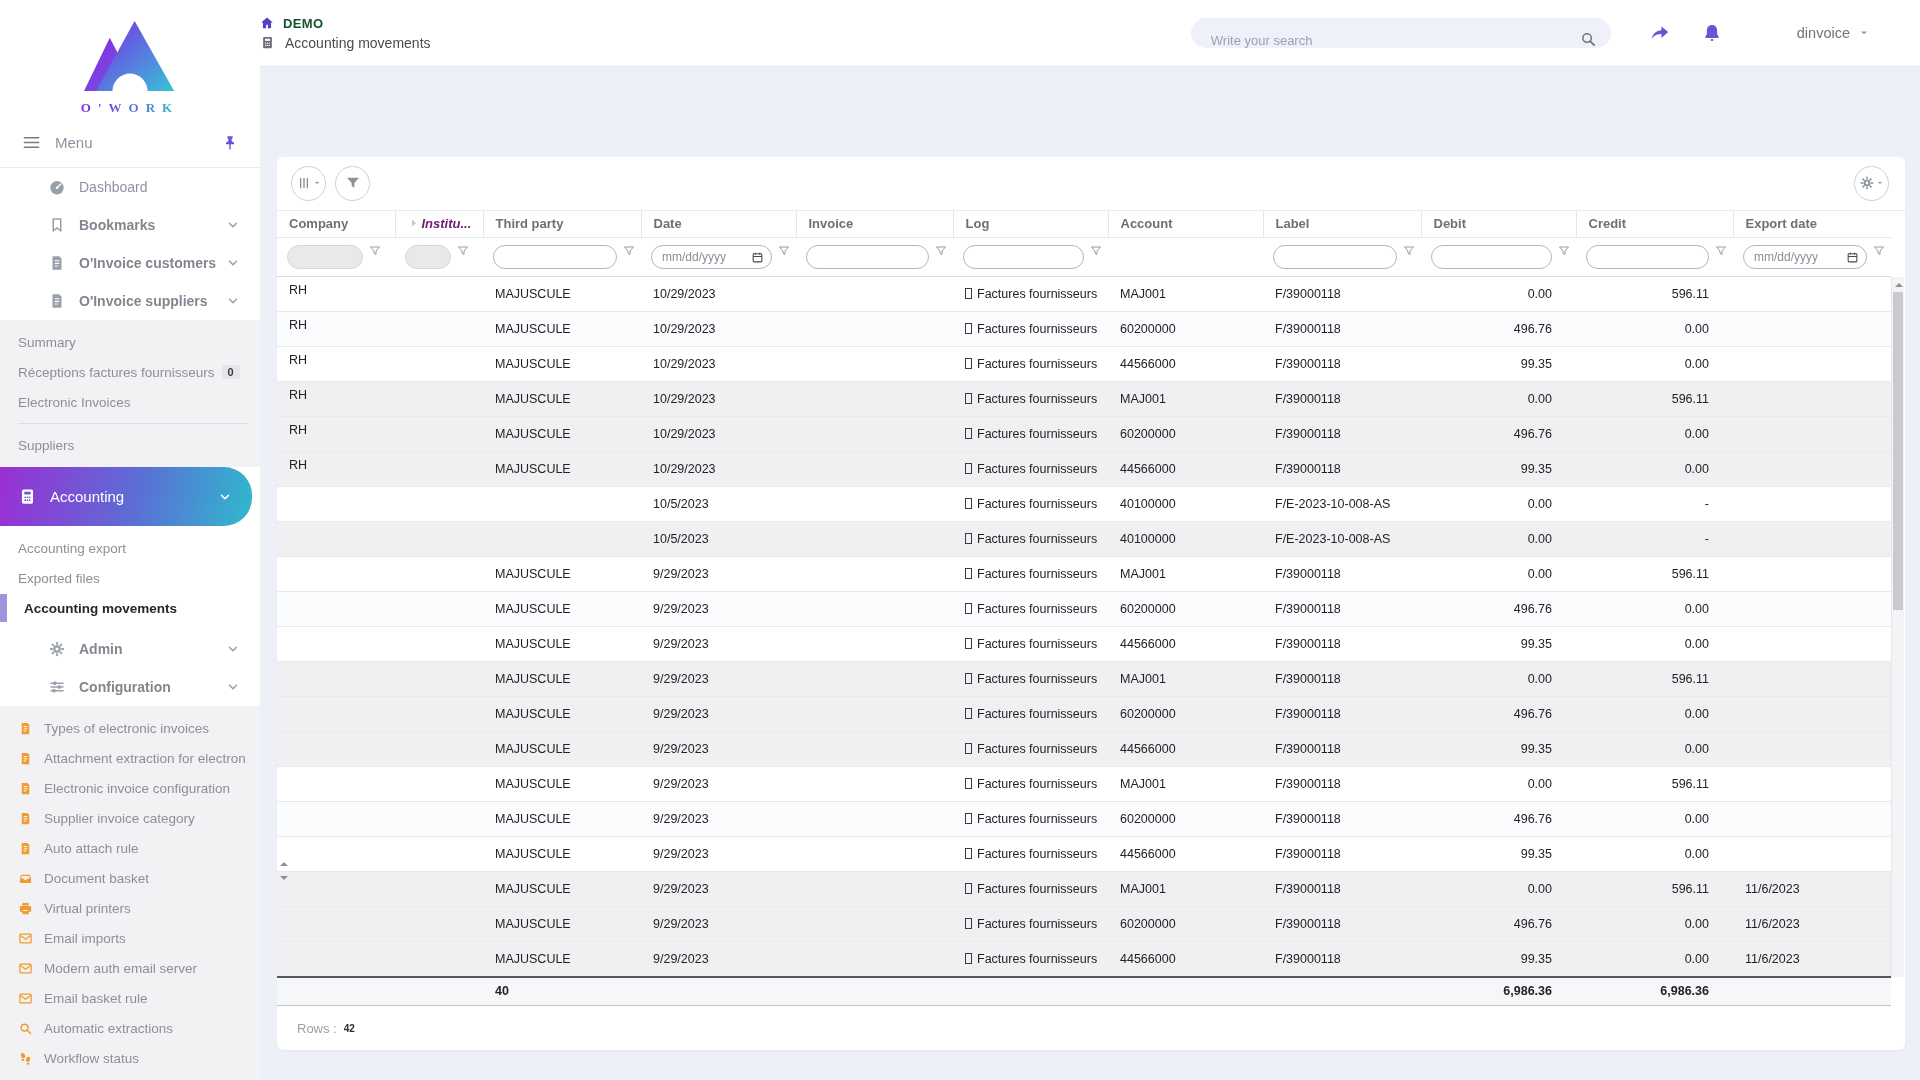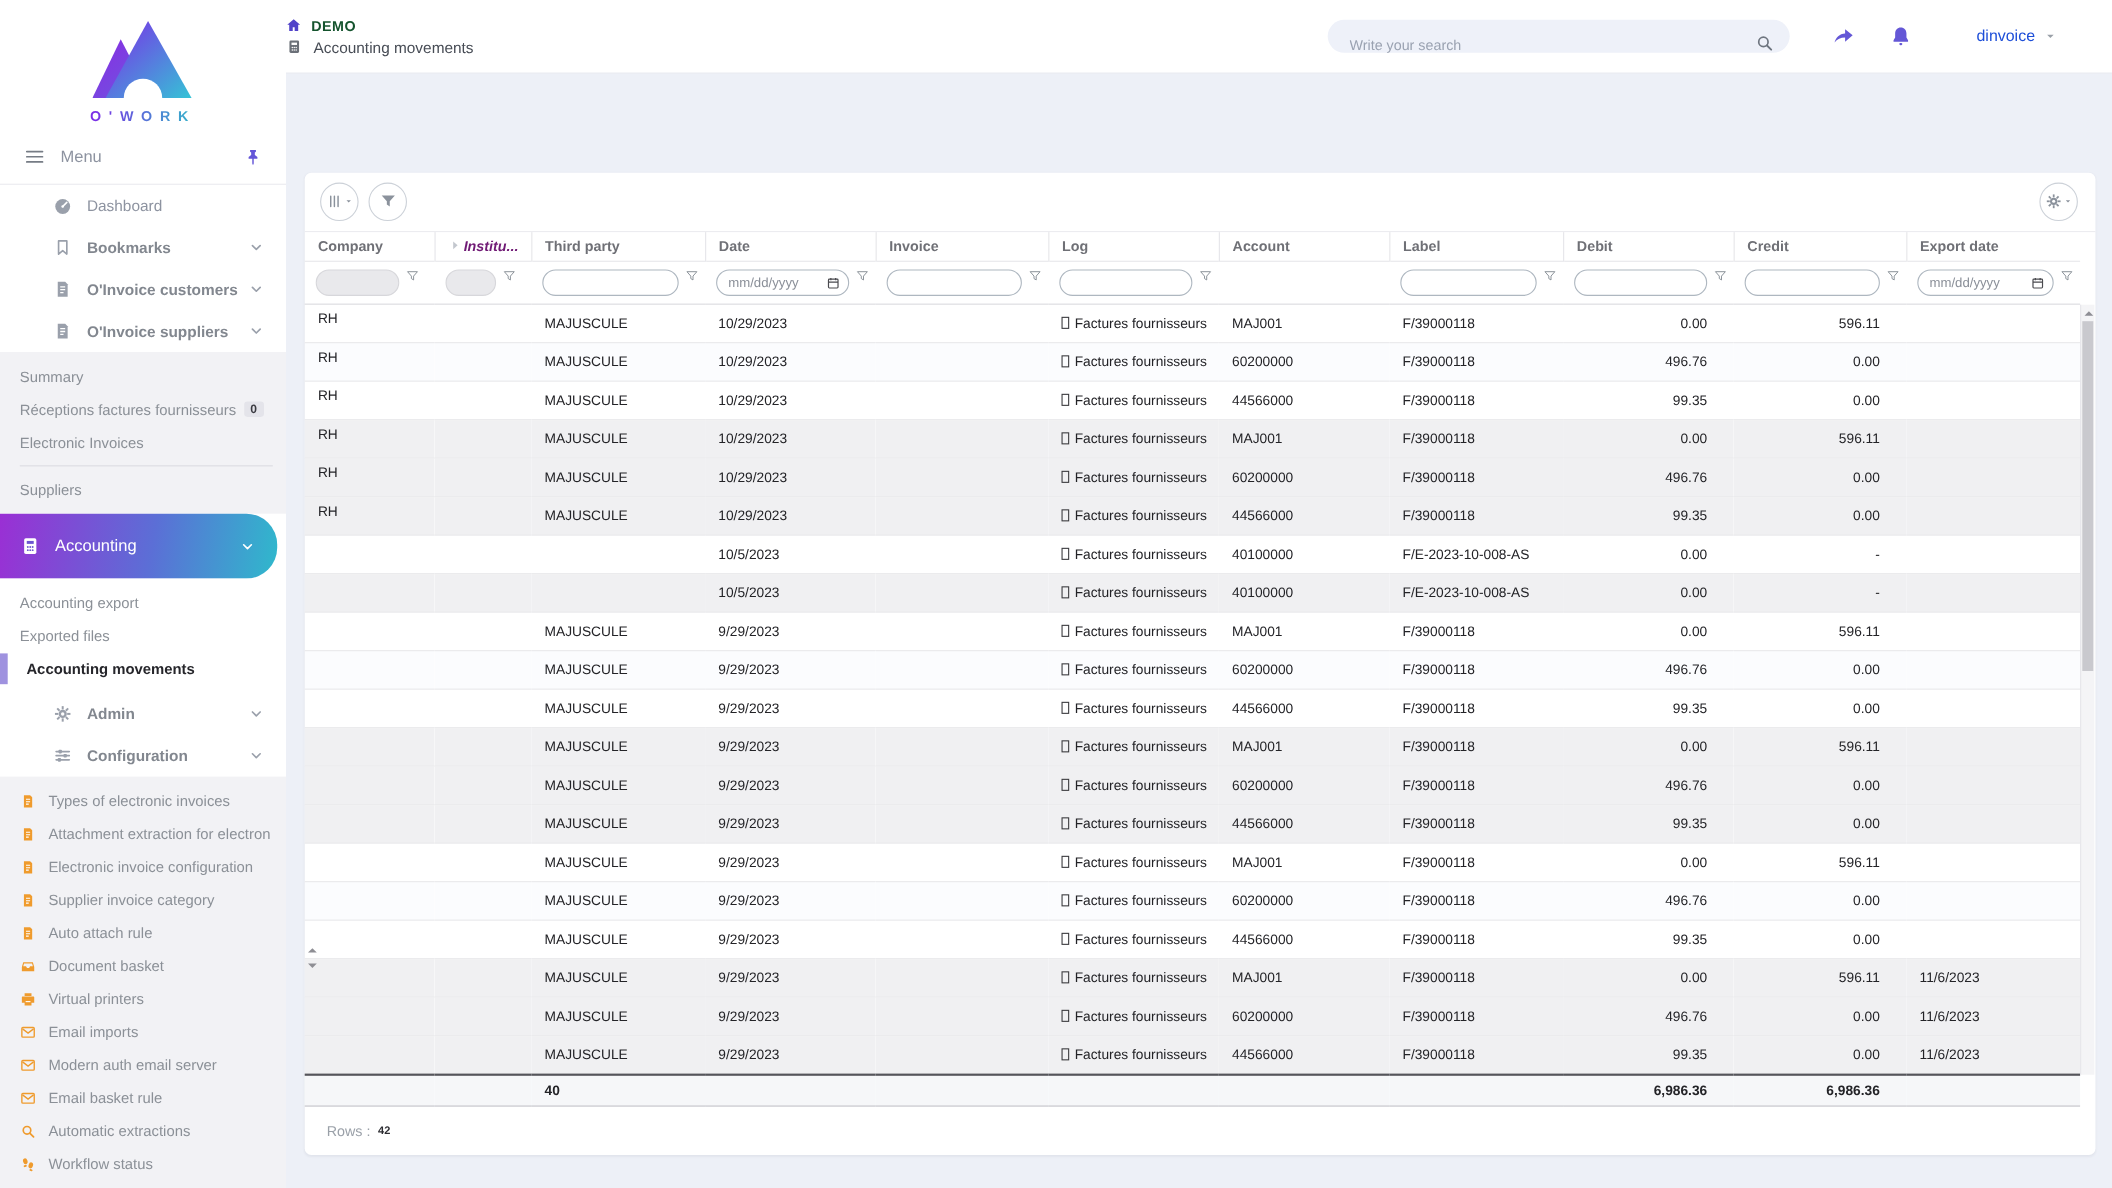--- a/index.html
+++ b/index.html
@@ -5,21 +5,21 @@
   * { margin:0; padding:0; box-sizing:border-box; }
   html,body { width:1920px; height:1080px; overflow:hidden; font-family:"Liberation Sans",sans-serif; background:#edf0f7; }
   .app { display:flex; width:1920px; height:1080px; }
 
   
   .ic { display:inline-flex; align-items:center; justify-content:center; flex:none; }
   .ic svg { width:100%; height:100%; display:block; }
 
   
   .sidebar { width:260px; background:#fff; flex:none; display:flex; flex-direction:column; overflow:hidden; z-index:2; }
-  .logo-area { height:133px; display:flex; flex-direction:column; align-items:center; justify-content:flex-start; padding-top:14px; }
+  .logo-area { height:133px; display:flex; flex-direction:column; align-items:center; justify-content:center; padding-top:14px;font-family:Liberation Serif, serif; }
   .logo-area svg.logo { width:92px; height:82px; }
   .brand { font-size:13px; font-weight:bold; letter-spacing:7px; margin-top:2px; background:linear-gradient(90deg,#7d2ae8,#33b6c9); -webkit-background-clip:text; background-clip:text; color:transparent; }
   .menu-row { height:57px; display:flex; align-items:center; padding:0 22px; border-bottom:1px solid #eaeaef; color:#8d93a0; }
   .menu-row .ic { width:19px; height:19px; color:#767c85; }
   .menu-row .lbl { font-size:15px; margin-left:14px; }
   .menu-row .pin { margin-left:auto; width:16px; height:16px; color:#6456d8; }
   .side-item { height:38px; display:flex; align-items:center; padding:0 20px 0 18px; color:#8d93a0; font-size:14px; cursor:pointer;margin-left:30px; }
   .side-item .ic { width:18px; height:18px; color:#9aa0ab; }
   .side-item .lbl { margin-left:13px; white-space:nowrap; }
   .side-item.bold { font-weight:bold; color:#82878f; }
@@ -47,21 +47,21 @@
   .crumb2 { display:flex; align-items:center; color:#474c55; font-size:14px; }
   .crumb2 .ic { width:15px; height:15px; margin-right:10px; color:#6b7078; }
   .top-right { margin-left:auto; display:flex; align-items:center; }
   .search-pill { width:420px; height:30px; background:#eef1f9; border-radius:15px; display:flex; align-items:flex-end; padding:0 14px 0 20px; }
   .search-pill input { flex:1; border:none; background:transparent; outline:none; font-size:13px; color:#4a4f58; font-family:inherit; }
   .search-pill input::placeholder { color:#9aa2b1; }
   .search-pill .ic { width:17px; height:17px; color:#6f7680; cursor:pointer; }
   .tb-ic { width:22px; height:22px; color:#6457d6; cursor:pointer; }
   .share { margin-left:38px; }
   .bellw { margin-left:30px; }
-  .user { margin-left:58px; display:flex; align-items:center; color:#1d4ed8; font-size:14.5px; cursor:pointer; }
+  .user { margin-left:74px; display:flex; align-items:center; color:#737373; font-size:14.5px; cursor:pointer; }
   .user .ic { width:12px; height:12px; margin-left:8px; color:#9aa0a8; }
 
   .content { flex:1; padding:90px 15px 0 17px; }
   .card { background:#fff; border-radius:6px; height:893px; position:relative; box-shadow:0 1px 2px rgba(40,45,60,.05); display:flex; flex-direction:column; }
   .toolbar { height:54px; display:flex; align-items:center; padding:0 14px; border-bottom:1px solid #ececf0; }
   .circle-btn { width:35px; height:35px; border:1px solid #ccd1d8; border-radius:50%; background:#fff; display:flex; align-items:center; justify-content:center; color:#8b929c; cursor:pointer; margin-right:9px; }
   .circle-btn .ic { width:16px; height:16px; color:#8b929c; }
   .circle-btn .mini { width:8px; height:8px; margin-left:1px; }
   .circle-btn.right { margin-left:auto; margin-right:2px; }
 

